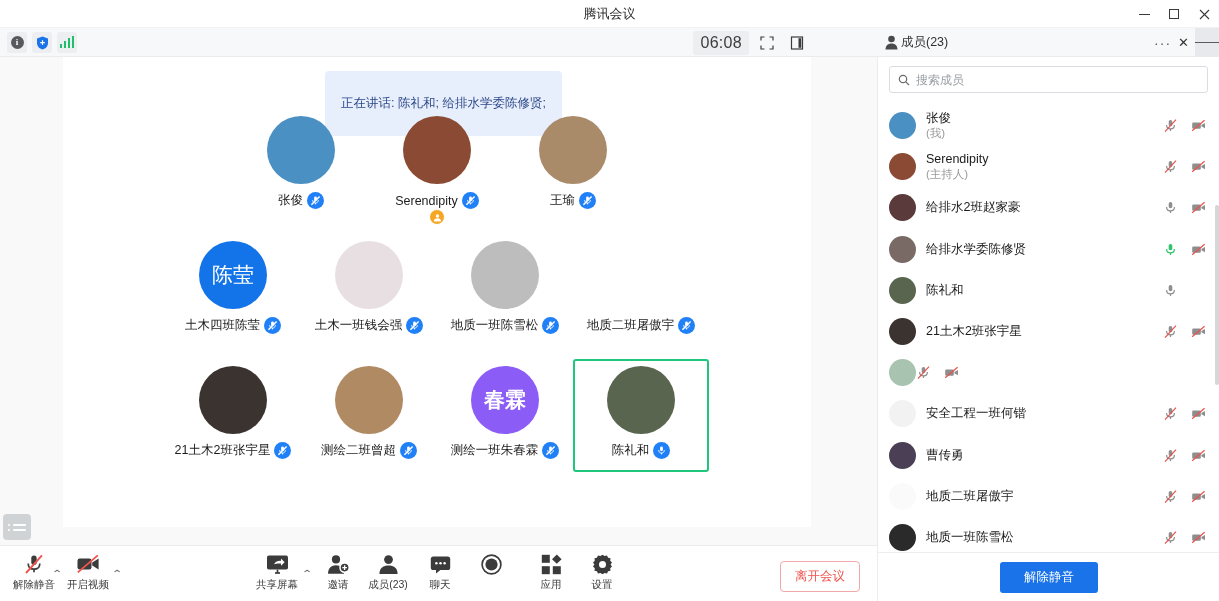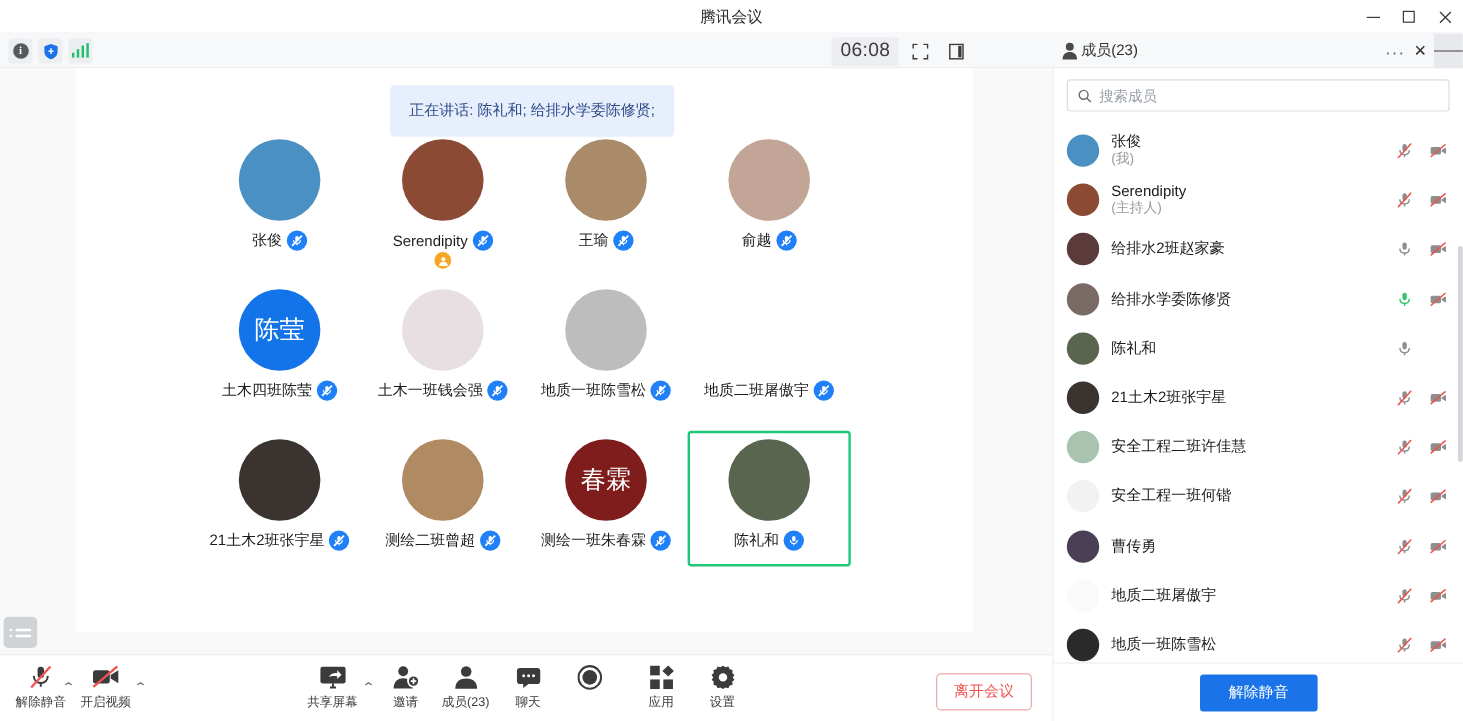--- a/index.html
+++ b/index.html
@@ -89,21 +89,21 @@
     display: flex; flex-direction: column; justify-content: center; align-items: center; gap:3px;
     cursor: pointer;
   }
   .side-handle .row { display:flex; align-items:center; gap:3px; }
   .side-handle .row b { display:block; width:2px; height:2px; border-radius:50%; background:#fff; }
   .side-handle .row span { display:block; width:13px; height:2px; background:#fff; border-radius:1px; }
 
   .speak-banner {
     position: absolute; left: 262px; top: 14px;
     background: #e8effc; border-radius: 4px;
-    padding: 13px 16px; font-size: 12.5px; color: #2e4a8a;
+    padding: 24px 16px; font-size: 12.5px; color: #2e4a8a;
   }
 
   .grid {
     position: absolute; left: 0; top: 52px; width: 748px;
     display: flex; flex-direction: column; gap: 12px;
   }
   .grid-row { display: flex; justify-content: center; gap: 0px; }
   .tile {
     width: 136px; height: 113px;
     display: flex; flex-direction: column; align-items: center; justify-content: flex-start;
@@ -320,34 +320,20 @@
               <span class="mic-badge">
                 <svg width="11" height="11" viewBox="0 0 11 11">
                   <rect x="4.1" y="1.6" width="2.8" height="4.6" rx="1.4" fill="#fff"></rect>
                   <path d="M2.7 5.1 C2.7 7.1 4 8 5.5 8 C7 8 8.3 7.1 8.3 5.1" stroke="#fff" stroke-width="0.95" fill="none"></path>
                   <path d="M5.5 8 V9.4" stroke="#fff" stroke-width="0.95"></path>
                   <path d="M1.4 9.8 L9.6 1.4" stroke="#fff" stroke-width="1.5"></path>
                 </svg>
               </span>
             </div>
           </div>
-          <div class="tile">
-            <div class="avatar" style="background: rgb(194, 165, 150);"></div>
-            <div class="name-line">
-              <span>俞越</span>
-              <span class="mic-badge">
-                <svg width="11" height="11" viewBox="0 0 11 11">
-                  <rect x="4.1" y="1.6" width="2.8" height="4.6" rx="1.4" fill="#fff"></rect>
-                  <path d="M2.7 5.1 C2.7 7.1 4 8 5.5 8 C7 8 8.3 7.1 8.3 5.1" stroke="#fff" stroke-width="0.95" fill="none"></path>
-                  <path d="M5.5 8 V9.4" stroke="#fff" stroke-width="0.95"></path>
-                  <path d="M1.4 9.8 L9.6 1.4" stroke="#fff" stroke-width="1.5"></path>
-                </svg>
-              </span>
-            </div>
-          </div>
         </div>
         <div class="grid-row">
           <div class="tile">
             <div class="avatar" style="background: rgb(18, 116, 232);">陈莹</div>
             <div class="name-line">
               <span>土木四班陈莹</span>
               <span class="mic-badge">
                 <svg width="11" height="11" viewBox="0 0 11 11">
                   <rect x="4.1" y="1.6" width="2.8" height="4.6" rx="1.4" fill="#fff"></rect>
                   <path d="M2.7 5.1 C2.7 7.1 4 8 5.5 8 C7 8 8.3 7.1 8.3 5.1" stroke="#fff" stroke-width="0.95" fill="none"></path>
@@ -423,21 +409,21 @@
                 <svg width="11" height="11" viewBox="0 0 11 11">
                   <rect x="4.1" y="1.6" width="2.8" height="4.6" rx="1.4" fill="#fff"></rect>
                   <path d="M2.7 5.1 C2.7 7.1 4 8 5.5 8 C7 8 8.3 7.1 8.3 5.1" stroke="#fff" stroke-width="0.95" fill="none"></path>
                   <path d="M5.5 8 V9.4" stroke="#fff" stroke-width="0.95"></path>
                   <path d="M1.4 9.8 L9.6 1.4" stroke="#fff" stroke-width="1.5"></path>
                 </svg>
               </span>
             </div>
           </div>
           <div class="tile">
-            <div class="avatar" style="background: #7f1d1d;">春霖</div>
+            <div class="avatar" style="background: #8b5cf6; font-weight: bold;">春霖</div>
             <div class="name-line">
               <span>测绘一班朱春霖</span>
               <span class="mic-badge">
                 <svg width="11" height="11" viewBox="0 0 11 11">
                   <rect x="4.1" y="1.6" width="2.8" height="4.6" rx="1.4" fill="#fff"></rect>
                   <path d="M2.7 5.1 C2.7 7.1 4 8 5.5 8 C7 8 8.3 7.1 8.3 5.1" stroke="#fff" stroke-width="0.95" fill="none"></path>
                   <path d="M5.5 8 V9.4" stroke="#fff" stroke-width="0.95"></path>
                   <path d="M1.4 9.8 L9.6 1.4" stroke="#fff" stroke-width="1.5"></path>
                 </svg>
               </span>
@@ -709,23 +695,20 @@
             <svg width="15" height="15" viewBox="0 0 15 15">
               <rect x="1.2" y="4.4" width="8.6" height="6.4" rx="1.3" fill="#8e8e8e"></rect>
               <path d="M10.4 7 L14 4.9 V10.3 L10.4 8.2 Z" fill="#8e8e8e"></path>
               <path d="M1.2 12.8 L13.6 2.2" stroke="#e8544f" stroke-width="1.25"></path>
             </svg>
           </span>
         </div>
       </div>
       <div class="prow">
         <div class="pav" style="background: rgb(168, 196, 176);"></div>
-        <div class="pinfo">
-          <div class="pname">安全工程二班许佳慧</div>
-        </div>
         <div class="picons">
           <span class="picon">
             <svg width="15" height="15" viewBox="0 0 15 15">
               <rect x="5.7" y="2" width="3.6" height="6.2" rx="1.8" fill="#8e8e8e"></rect>
               <path d="M3.6 7 C3.6 9.6 5.3 10.9 7.5 10.9 C9.7 10.9 11.4 9.6 11.4 7" stroke="#8e8e8e" stroke-width="1.2" fill="none"></path>
               <path d="M7.5 10.9 V13" stroke="#8e8e8e" stroke-width="1.2"></path>
               <path d="M2 13.6 L13 1.6" stroke="#e8544f" stroke-width="1.25"></path>
             </svg>
           </span>
           <span class="picon">

